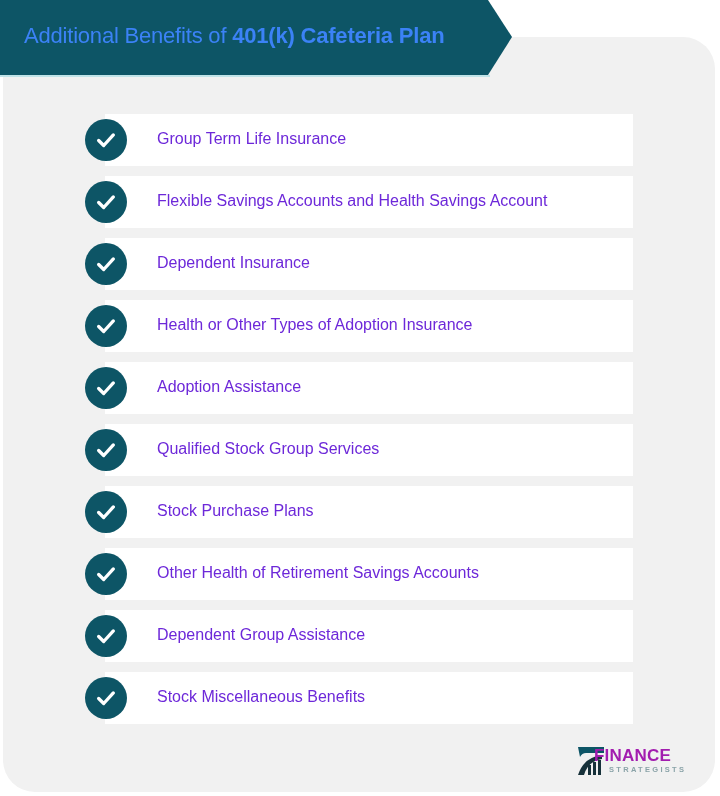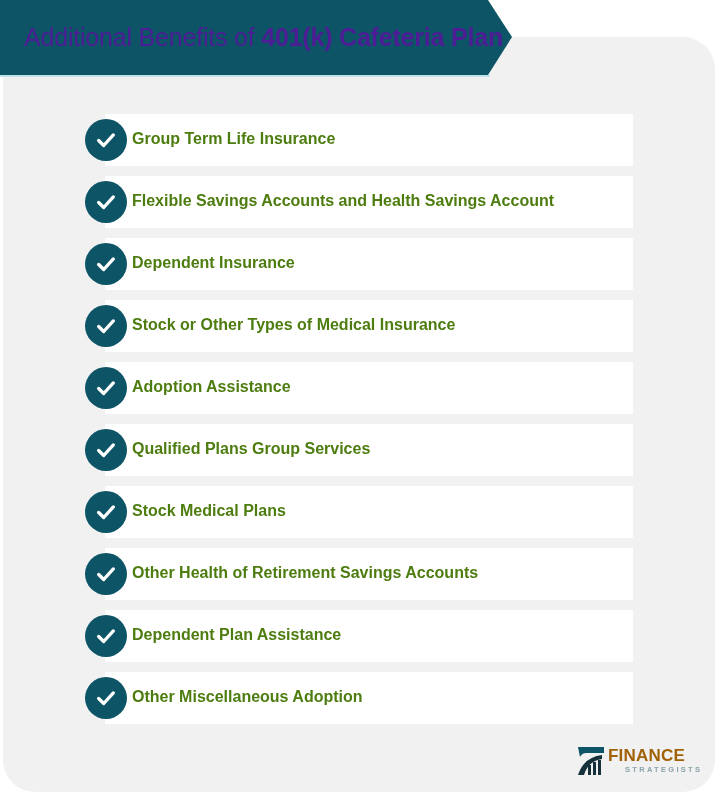--- a/index.html
+++ b/index.html
@@ -14,38 +14,38 @@
   }
   .banner {
     position:absolute; left:0; top:0; width:512px; height:75px;
     background:#0d5566;
     clip-path: polygon(0 0, 488px 0, 512px 37px, 488px 75px, 0 75px);
   }
   .banner-line {
     position:absolute; left:0; top:75px; width:490px; height:2px; background:#bfe3e8;
   }
   .title {
-    position:absolute; left:24px; top:23px; color:#4c1d95; font-size:25px; white-space:nowrap;
+    position:absolute; left:24px; top:23px; color:#3b82f6; font-size:22px; white-space:nowrap;
     letter-spacing:-0.2px;
   }
   .title b { font-weight:700; }
   .row {
     position:absolute; left:105px; width:528px; height:52px; background:#ffffff;
   }
   .check {
     position:absolute; left:85px; width:42px; height:42px; border-radius:50%;
     background:#0d5566; display:flex; align-items:center; justify-content:center;
   }
   .label {
-    position:absolute; left:132px; font-size:16px; font-weight:700; color:#4d7c0f;
+    position:absolute; left:157px; font-size:16px; font-weight:400; color:#6d28d9;
     white-space:nowrap; line-height:20px;
   }
   .logo { position:absolute; left:576px; top:745px; width:112px; height:32px; }
-  .logo-text1 { position:absolute; left:608px; top:746px; font-size:17px; font-weight:700; color:#a16207; letter-spacing:0.2px; }
-  .logo-text2 { position:absolute; left:609px; top:765px; font-size:7.5px; font-weight:700; color:#8aa3a8; letter-spacing:2.3px;margin-left:16px; }
+  .logo-text1 { position:absolute; left:594px; top:746px; font-size:17px; font-weight:700; color:#a21caf; letter-spacing:0.2px; }
+  .logo-text2 { position:absolute; left:609px; top:765px; font-size:7.5px; font-weight:700; color:#8aa3a8; letter-spacing:2.3px; }
 </style>
 </head>
 <body>
 
 <div class="card"></div>
 
 <div class="banner"></div>
 <div class="banner-line"></div>
 <div class="title"><span>Additional Benefits of </span><b>401(k) Cafeteria Plan</b></div>
 
@@ -70,63 +70,63 @@
         <path d="M4 12.5 L9.5 18 L20 6.5" fill="none" stroke="#ffffff" stroke-width="3.6" stroke-linecap="round" stroke-linejoin="round"></path>
       </svg>
     </div>
     <div class="label" style="top: 253px;">Dependent Insurance</div>
     <div class="row" style="top: 300px;"></div>
     <div class="check" style="top: 305px;">
       <svg width="22" height="22" viewBox="0 0 24 24">
         <path d="M4 12.5 L9.5 18 L20 6.5" fill="none" stroke="#ffffff" stroke-width="3.6" stroke-linecap="round" stroke-linejoin="round"></path>
       </svg>
     </div>
-    <div class="label" style="top: 315px;">Stock or Other Types of Medical Insurance</div>
+    <div class="label" style="top: 315px;">Health or Other Types of Adoption Insurance</div>
     <div class="row" style="top: 362px;"></div>
     <div class="check" style="top: 367px;">
       <svg width="22" height="22" viewBox="0 0 24 24">
         <path d="M4 12.5 L9.5 18 L20 6.5" fill="none" stroke="#ffffff" stroke-width="3.6" stroke-linecap="round" stroke-linejoin="round"></path>
       </svg>
     </div>
     <div class="label" style="top: 377px;">Adoption Assistance</div>
     <div class="row" style="top: 424px;"></div>
     <div class="check" style="top: 429px;">
       <svg width="22" height="22" viewBox="0 0 24 24">
         <path d="M4 12.5 L9.5 18 L20 6.5" fill="none" stroke="#ffffff" stroke-width="3.6" stroke-linecap="round" stroke-linejoin="round"></path>
       </svg>
     </div>
-    <div class="label" style="top: 439px;">Qualified Plans Group Services</div>
+    <div class="label" style="top: 439px;">Qualified Stock Group Services</div>
     <div class="row" style="top: 486px;"></div>
     <div class="check" style="top: 491px;">
       <svg width="22" height="22" viewBox="0 0 24 24">
         <path d="M4 12.5 L9.5 18 L20 6.5" fill="none" stroke="#ffffff" stroke-width="3.6" stroke-linecap="round" stroke-linejoin="round"></path>
       </svg>
     </div>
-    <div class="label" style="top: 501px;">Stock Medical Plans</div>
+    <div class="label" style="top: 501px;">Stock Purchase Plans</div>
     <div class="row" style="top: 548px;"></div>
     <div class="check" style="top: 553px;">
       <svg width="22" height="22" viewBox="0 0 24 24">
         <path d="M4 12.5 L9.5 18 L20 6.5" fill="none" stroke="#ffffff" stroke-width="3.6" stroke-linecap="round" stroke-linejoin="round"></path>
       </svg>
     </div>
     <div class="label" style="top: 563px;">Other Health of Retirement Savings Accounts</div>
     <div class="row" style="top: 610px;"></div>
     <div class="check" style="top: 615px;">
       <svg width="22" height="22" viewBox="0 0 24 24">
         <path d="M4 12.5 L9.5 18 L20 6.5" fill="none" stroke="#ffffff" stroke-width="3.6" stroke-linecap="round" stroke-linejoin="round"></path>
       </svg>
     </div>
-    <div class="label" style="top: 625px;">Dependent Plan Assistance</div>
+    <div class="label" style="top: 625px;">Dependent Group Assistance</div>
     <div class="row" style="top: 672px;"></div>
     <div class="check" style="top: 677px;">
       <svg width="22" height="22" viewBox="0 0 24 24">
         <path d="M4 12.5 L9.5 18 L20 6.5" fill="none" stroke="#ffffff" stroke-width="3.6" stroke-linecap="round" stroke-linejoin="round"></path>
       </svg>
     </div>
-    <div class="label" style="top: 687px;">Other Miscellaneous Adoption</div>
+    <div class="label" style="top: 687px;">Stock Miscellaneous Benefits</div>
   </div>
 
 <svg class="logo" viewBox="0 0 112 32">
   <path d="M2 2 H28 V8 H10 Q6 8 4 12 Z" fill="#0d5566"></path>
   <path d="M2 30 Q8 12 26 10 L26 14 Q12 16 8 30 Z" fill="#17313a"></path>
   <rect x="12" y="20" width="3" height="10" fill="#17313a"></rect>
   <rect x="17" y="17" width="3" height="13" fill="#17313a"></rect>
   <rect x="22" y="15" width="3" height="15" fill="#17313a"></rect>
 </svg>
 <div class="logo-text1">FINANCE</div>

